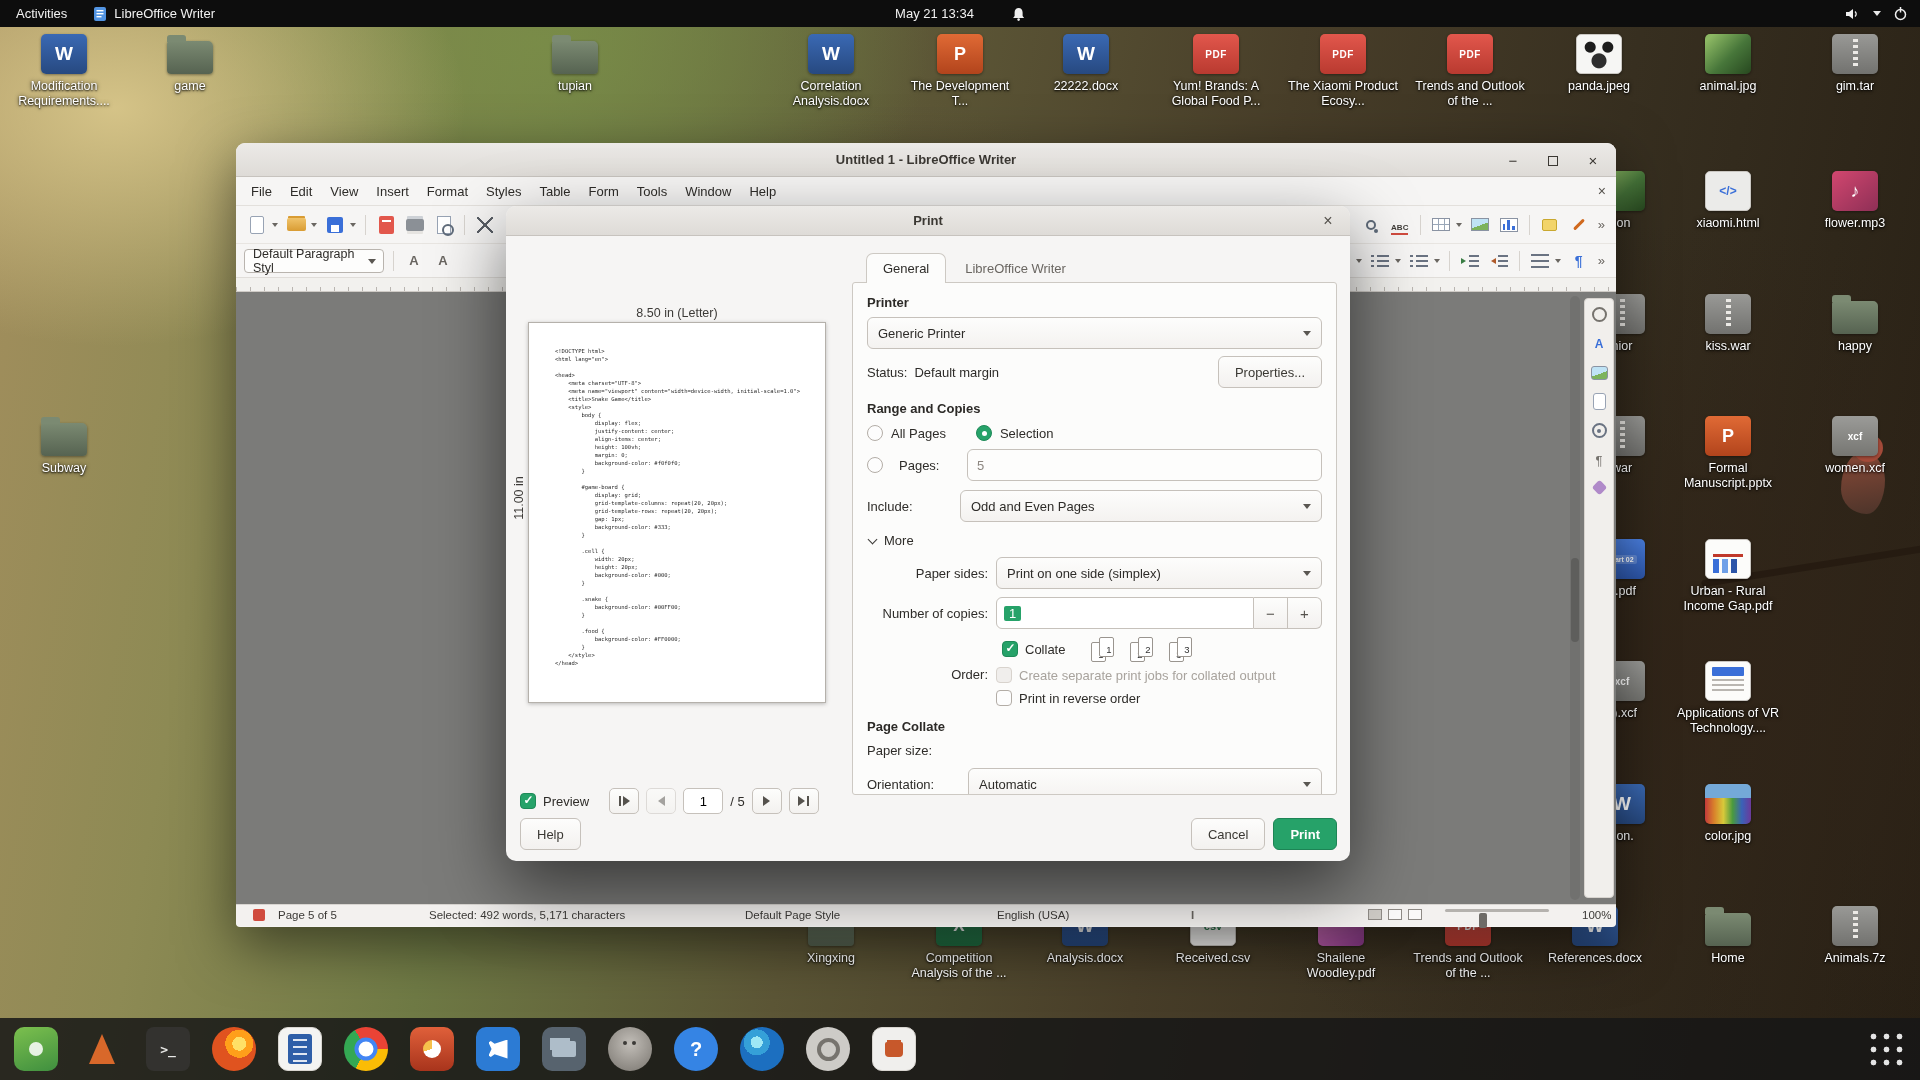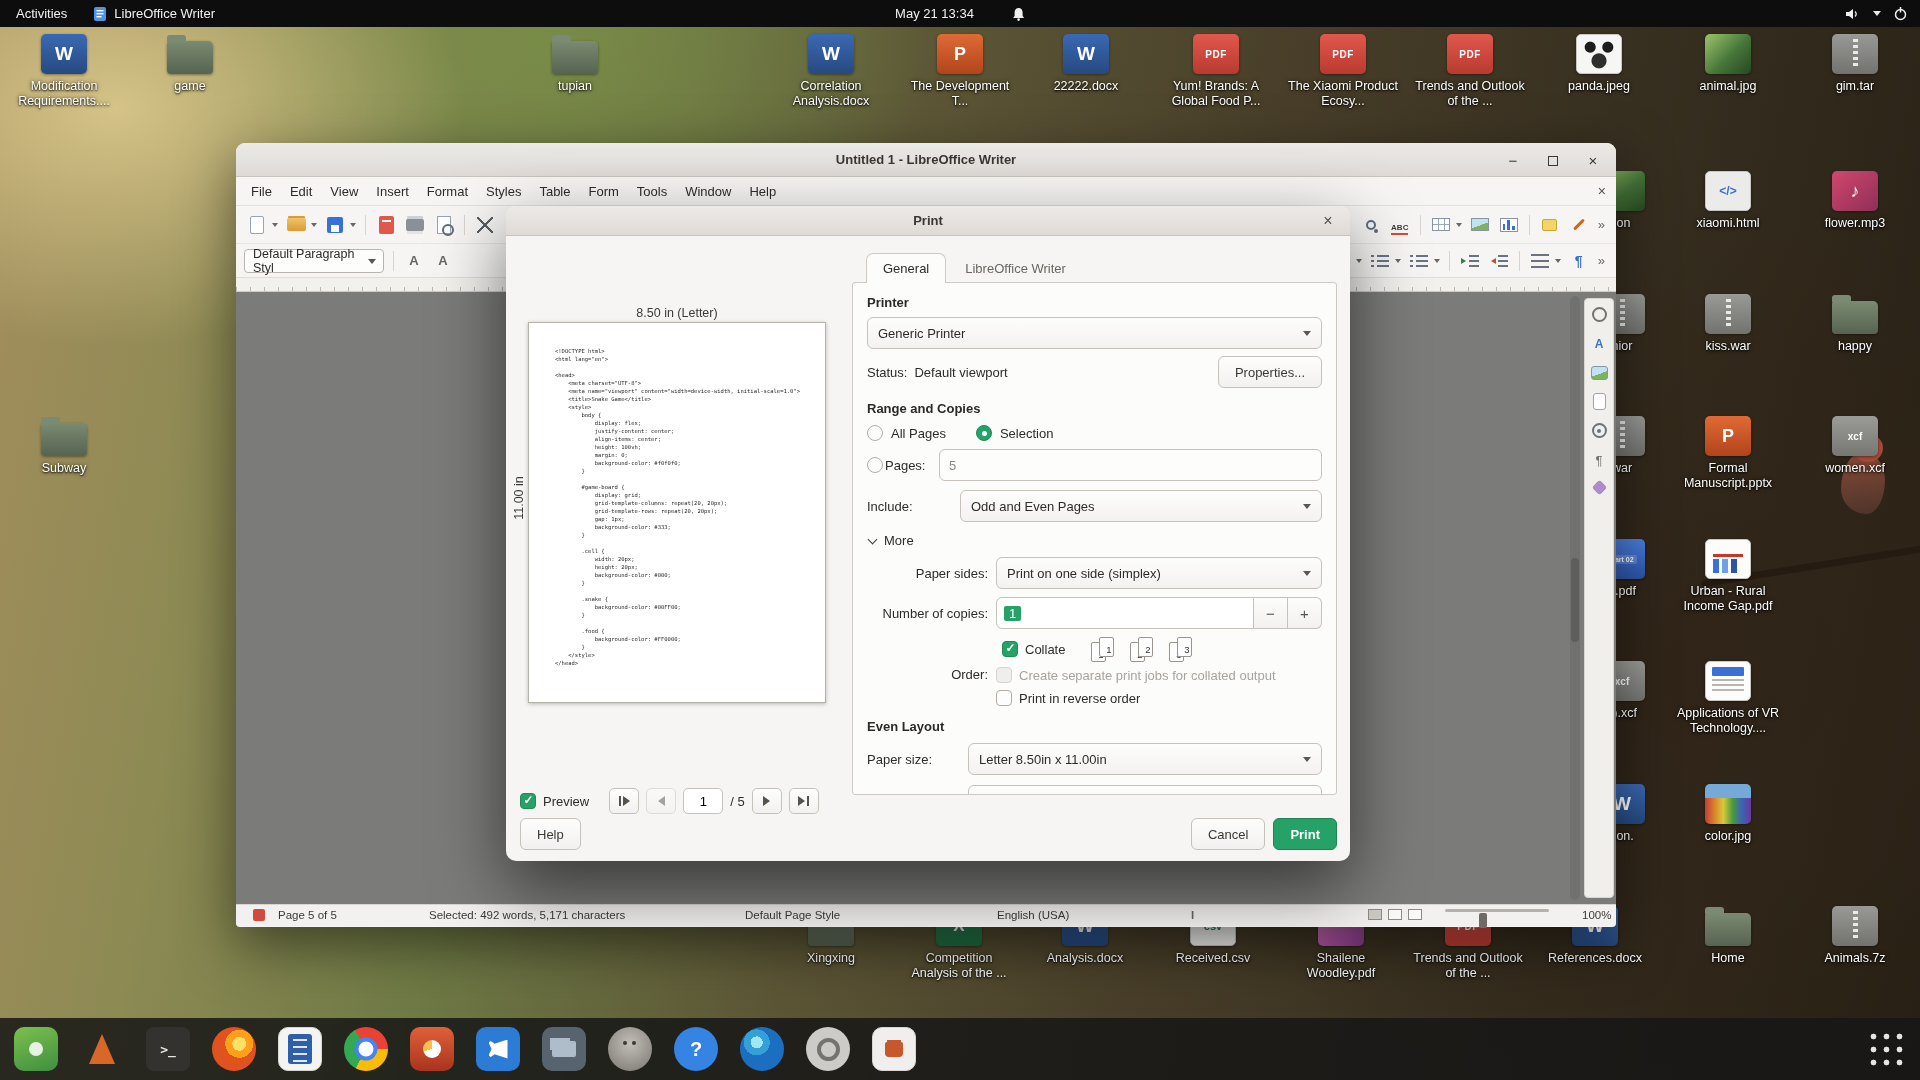--- a/index.html
+++ b/index.html
@@ -654,33 +654,33 @@
         <span class="tab">LibreOffice Writer</span>
       </div>
       <div class="notebook">
         <div class="sect">Printer</div>
         <div class="combo" style="margin-top:7px">
             <span>Generic Printer</span>
           </div>
         <div class="row" style="margin-top:7px;justify-content:space-between">
           <span class="row" style="gap:7px">
             <span>Status:</span>
-            <span>Default viewport</span>
+            <span>Default margin</span>
           </span>
           <span class="btn">Properties...</span>
         </div>
         <div class="sect" style="margin-top:13px">Range and Copies</div>
         <div class="row" style="margin-top:9px;gap:8px">
           <span class="radio"></span>
           <span>All Pages</span>
           <span style="width:14px"></span>
           <span class="radio on"></span>
           <span>Selection</span>
         </div>
-        <div class="row" style="margin-top:8px;gap:2px">
+        <div class="row" style="margin-top:8px;gap:16px">
           <span class="radio"></span>
           <span style="width:52px">Pages:</span>
           <input class="txtfield" style="flex: 1 1 0%;" value="5">
         </div>
         <div class="row" style="margin-top:9px">
           <span class="lbl-l">Include:</span>
           <span class="combo" style="flex:1">
               <span>Odd and Even Pages</span>
             </span>
         </div>
@@ -720,26 +720,23 @@
             <span class="row" style="gap:7px">
               <span class="cb dis"></span>
               <span class="dis-txt">Create separate print jobs for collated output</span>
             </span>
             <span class="row" style="gap:7px;margin-top:7px">
               <span class="cb"></span>
               <span>Print in reverse order</span>
             </span>
           </span>
         </div>
-        <div class="sect" style="margin-top:13px">Even Layout</div>
+        <div class="sect" style="margin-top:13px">Page Collate</div>
         <div class="row" style="margin-top:9px">
           <span class="lbl-l" style="width:101px">Paper size:</span>
-          <span class="combo" style="flex:1">
-              <span>Letter 8.50in x 11.00in</span>
-            </span>
         </div>
         <div class="row" style="margin-top:10px">
           <span class="lbl-l" style="width:101px">Orientation:</span>
           <span class="combo" style="flex:1">
               <span>Automatic</span>
             </span>
         </div>
       </div>
     </div>
 

